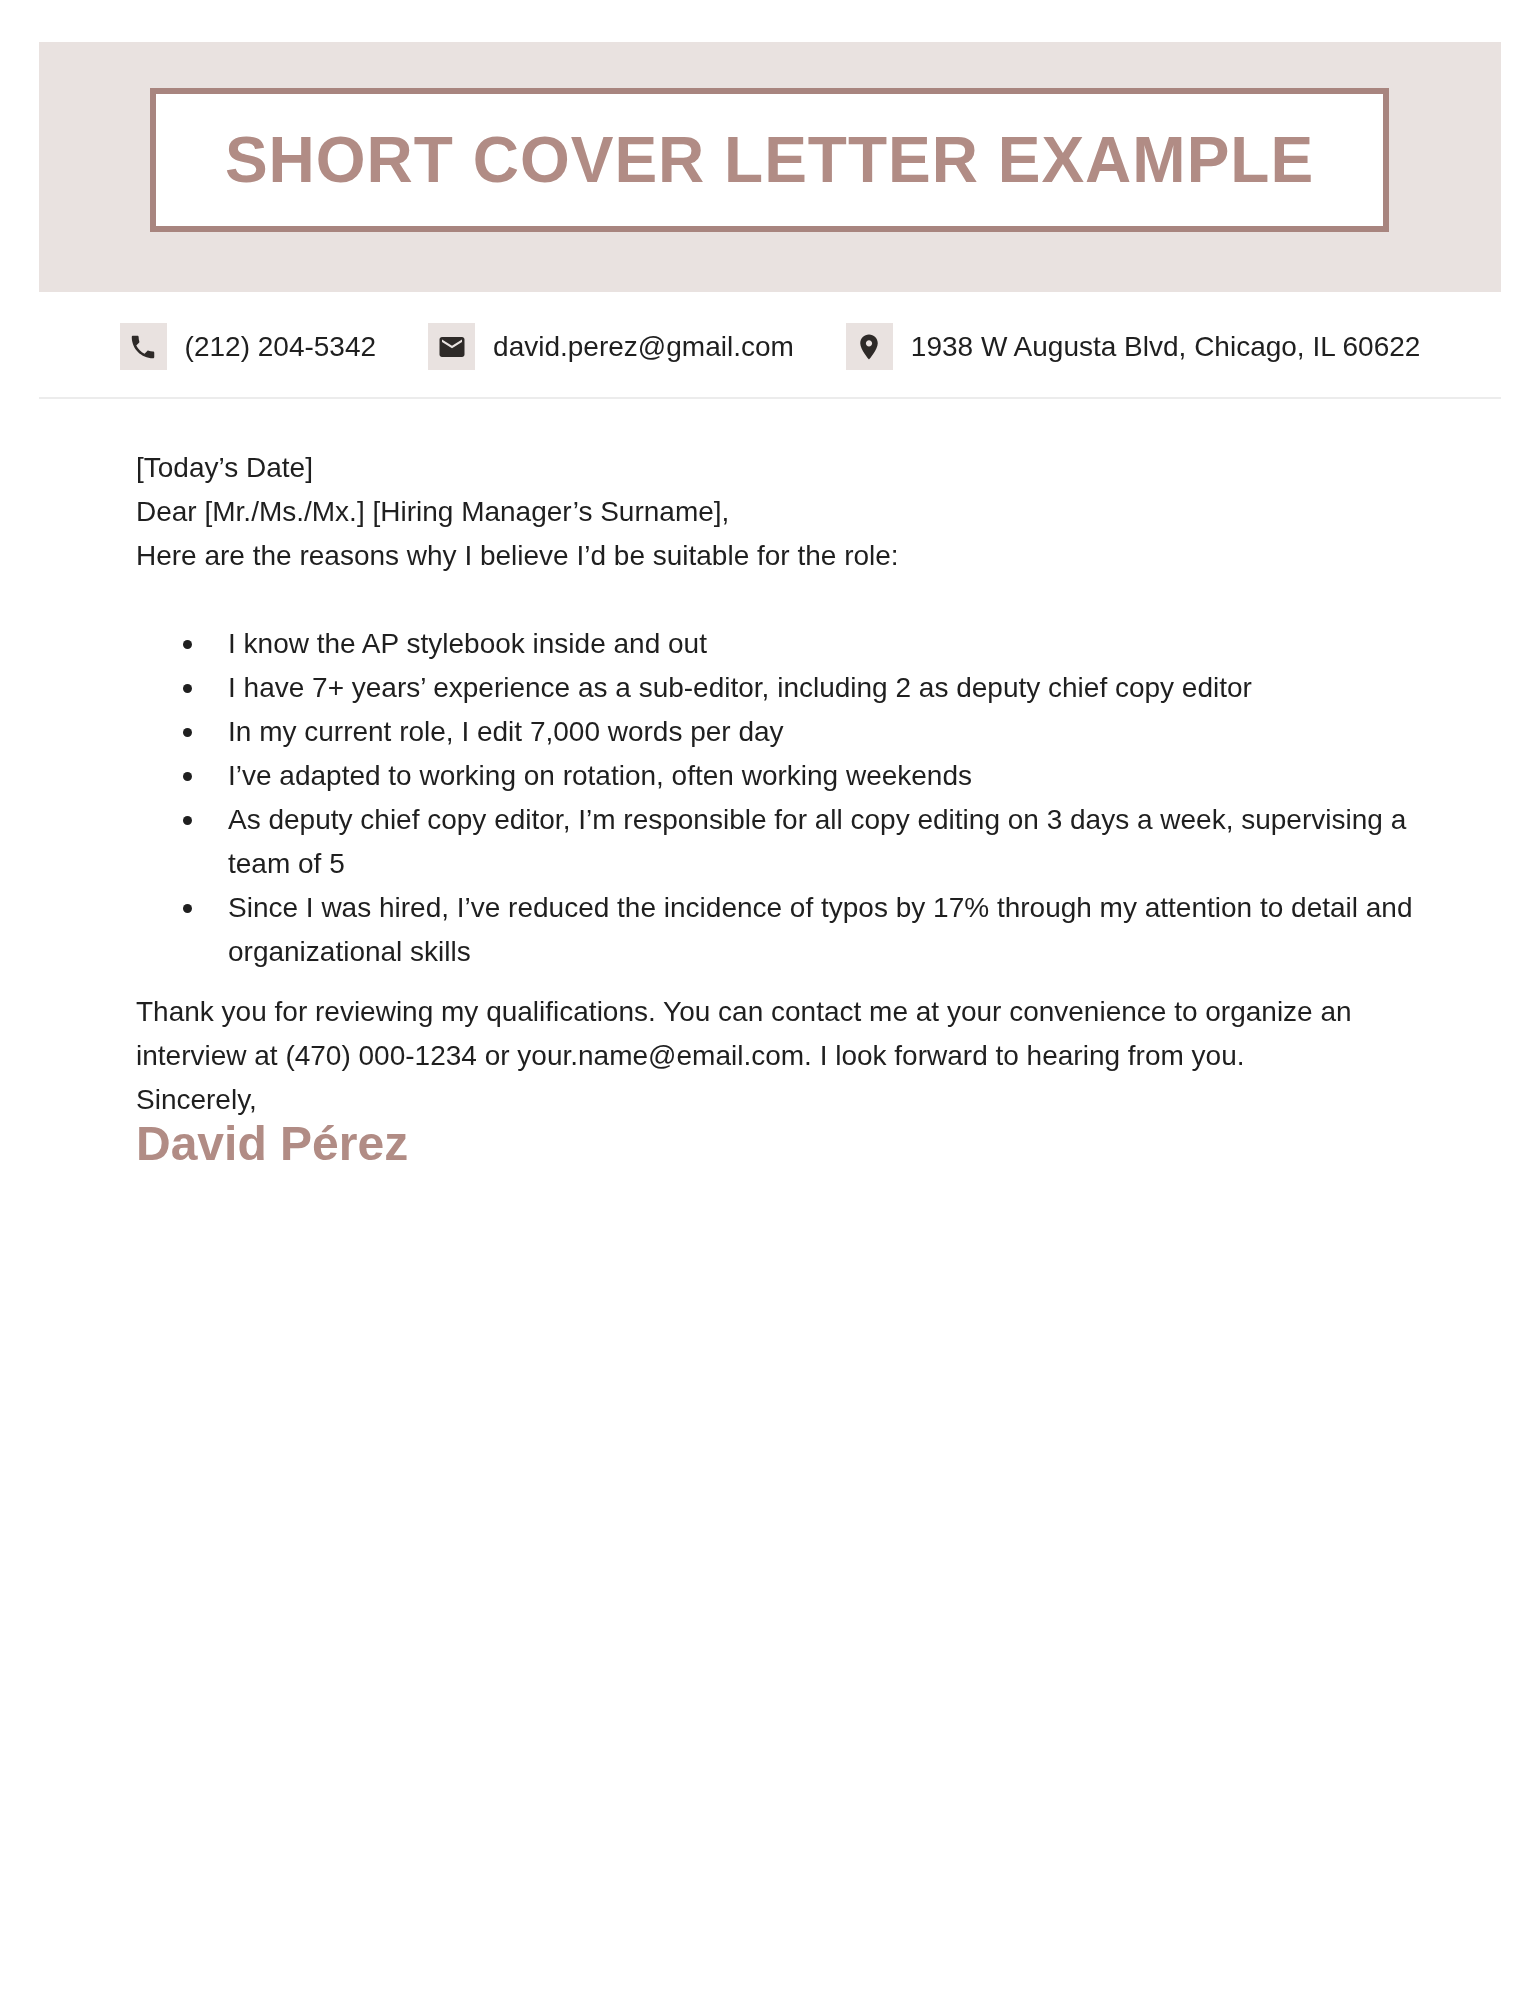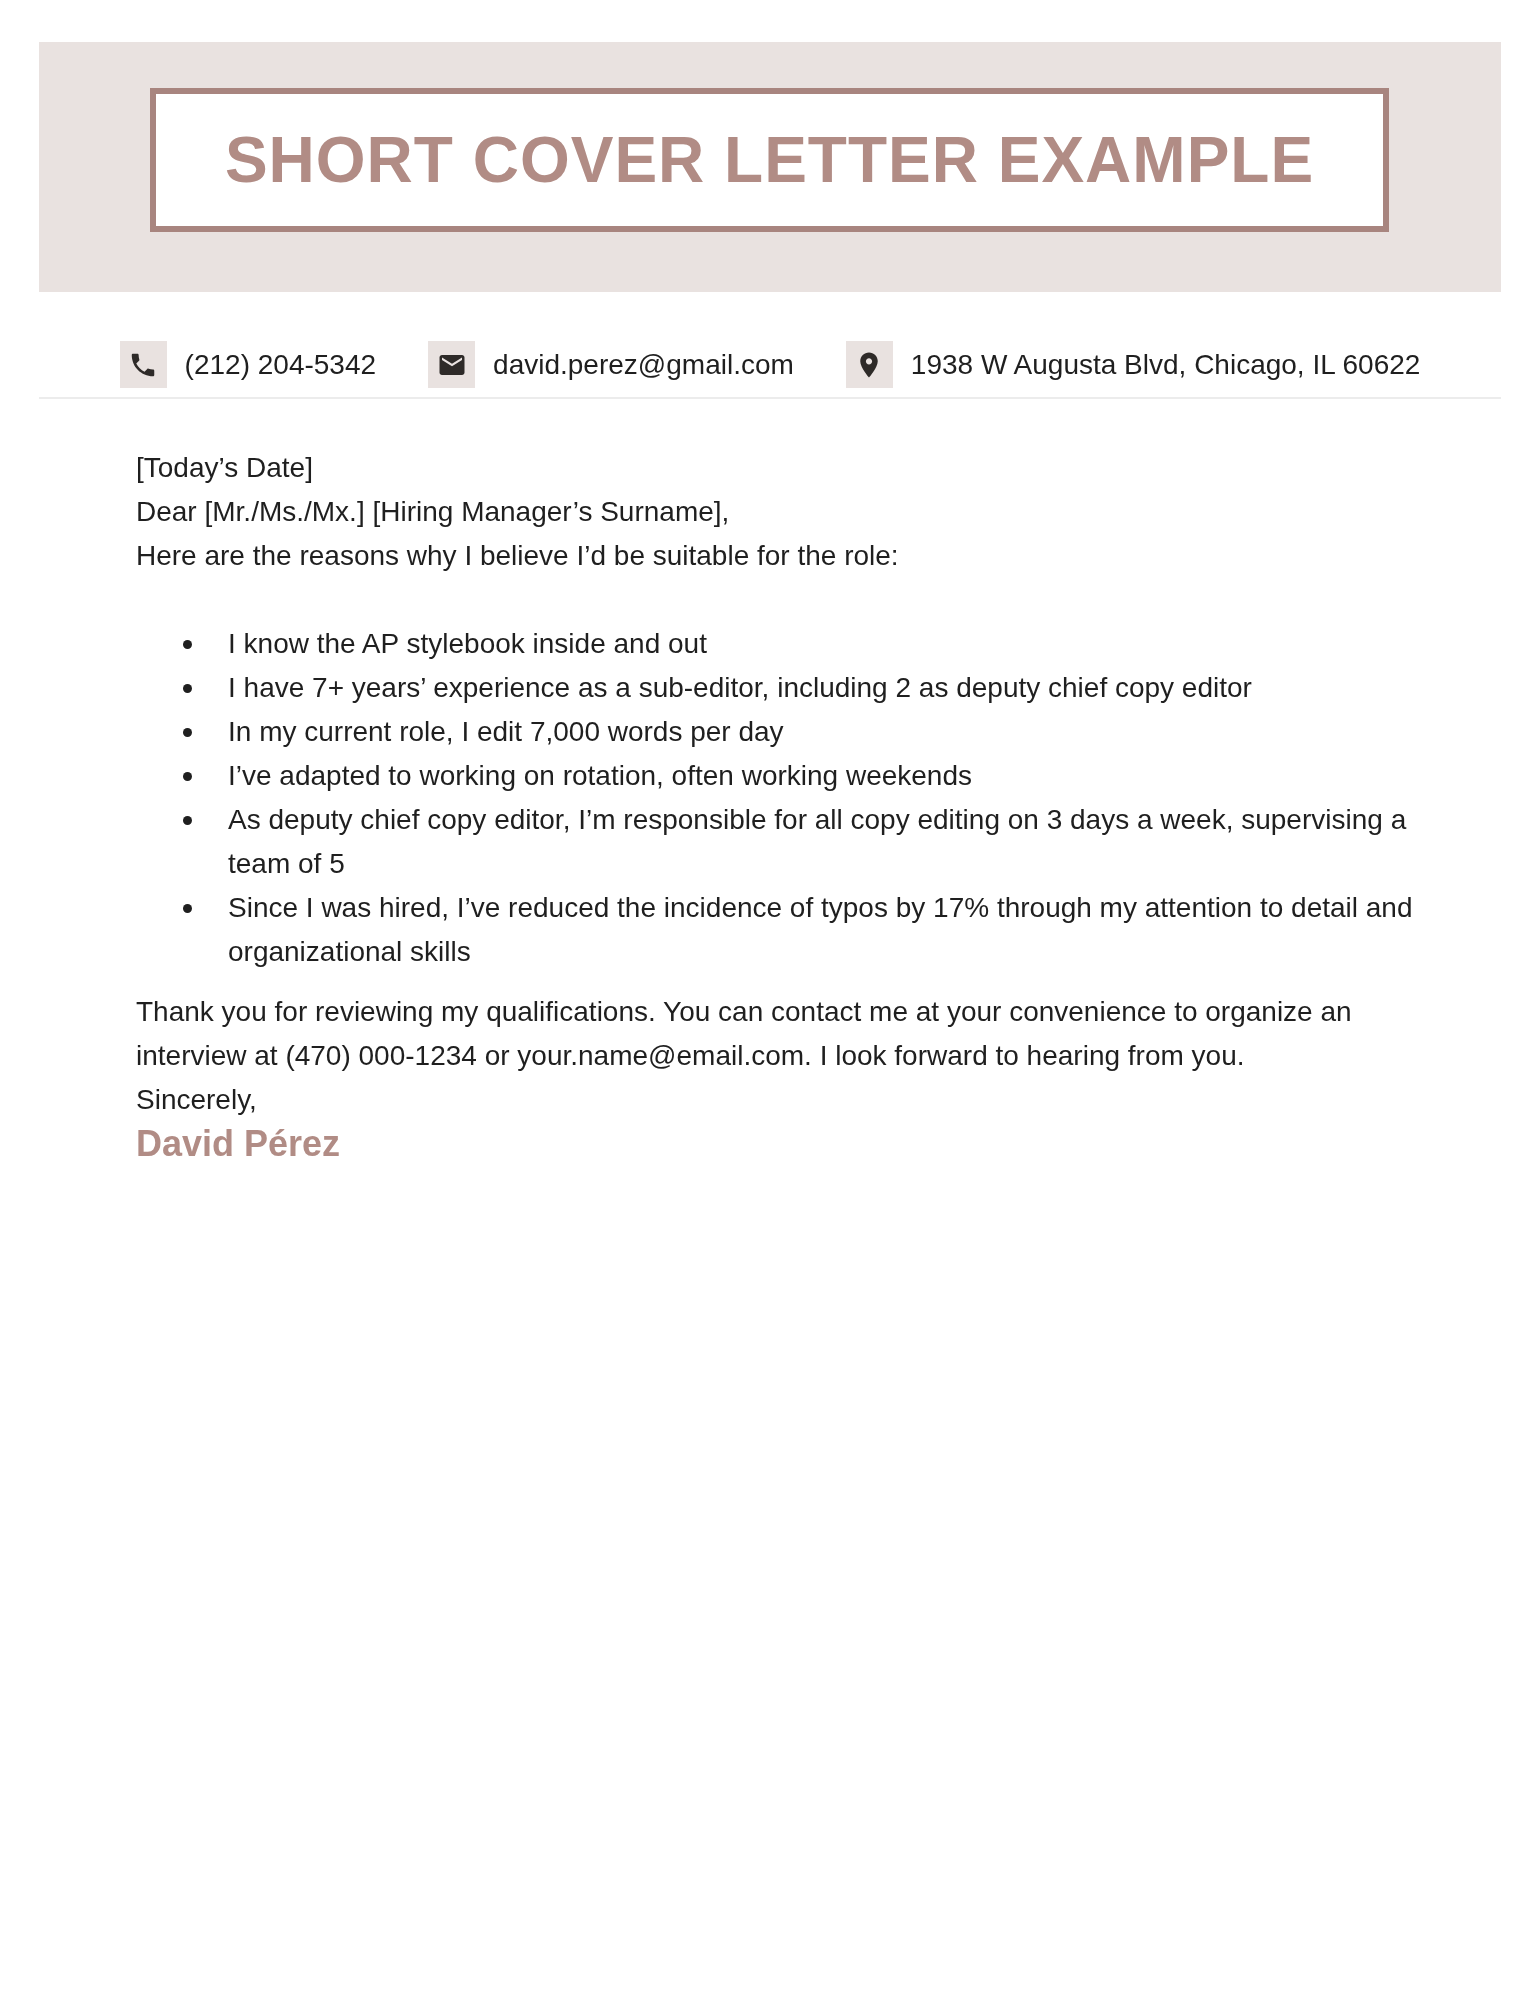--- a/index.html
+++ b/index.html
@@ -52,21 +52,20 @@
     width:1462px;
     display:flex;
     justify-content:center;
     align-items:center;
     gap:52px;
   }
   .contact-item{
     display:flex;
     align-items:center;
     gap:18px;
-    margin-top:18px;
   }
   .icon-tile{
     width:47px; height:47px;
     background:var(--header-bg);
     display:flex; align-items:center; justify-content:center;
     flex:none;
   }
   .icon-tile svg{width:30px;height:30px;fill:var(--icon);}
   .contact-text{
     font-size:28px;
@@ -109,21 +108,21 @@
     position:absolute;
     left:47px; top:18px;
     width:9px; height:9px;
     border-radius:50%;
     background:var(--body-text);
   }
   .closing{margin-top:42px;}
   .valediction{margin-top:39px;}
   .signature{
     margin-top:30px;
-    font-size:36px;
+    font-size:48px;
     font-weight:bold;
     color:var(--accent-text);
   }
 </style>
 </head>
 <body>
 
 <div class="page">
 
   <header class="header-band">

